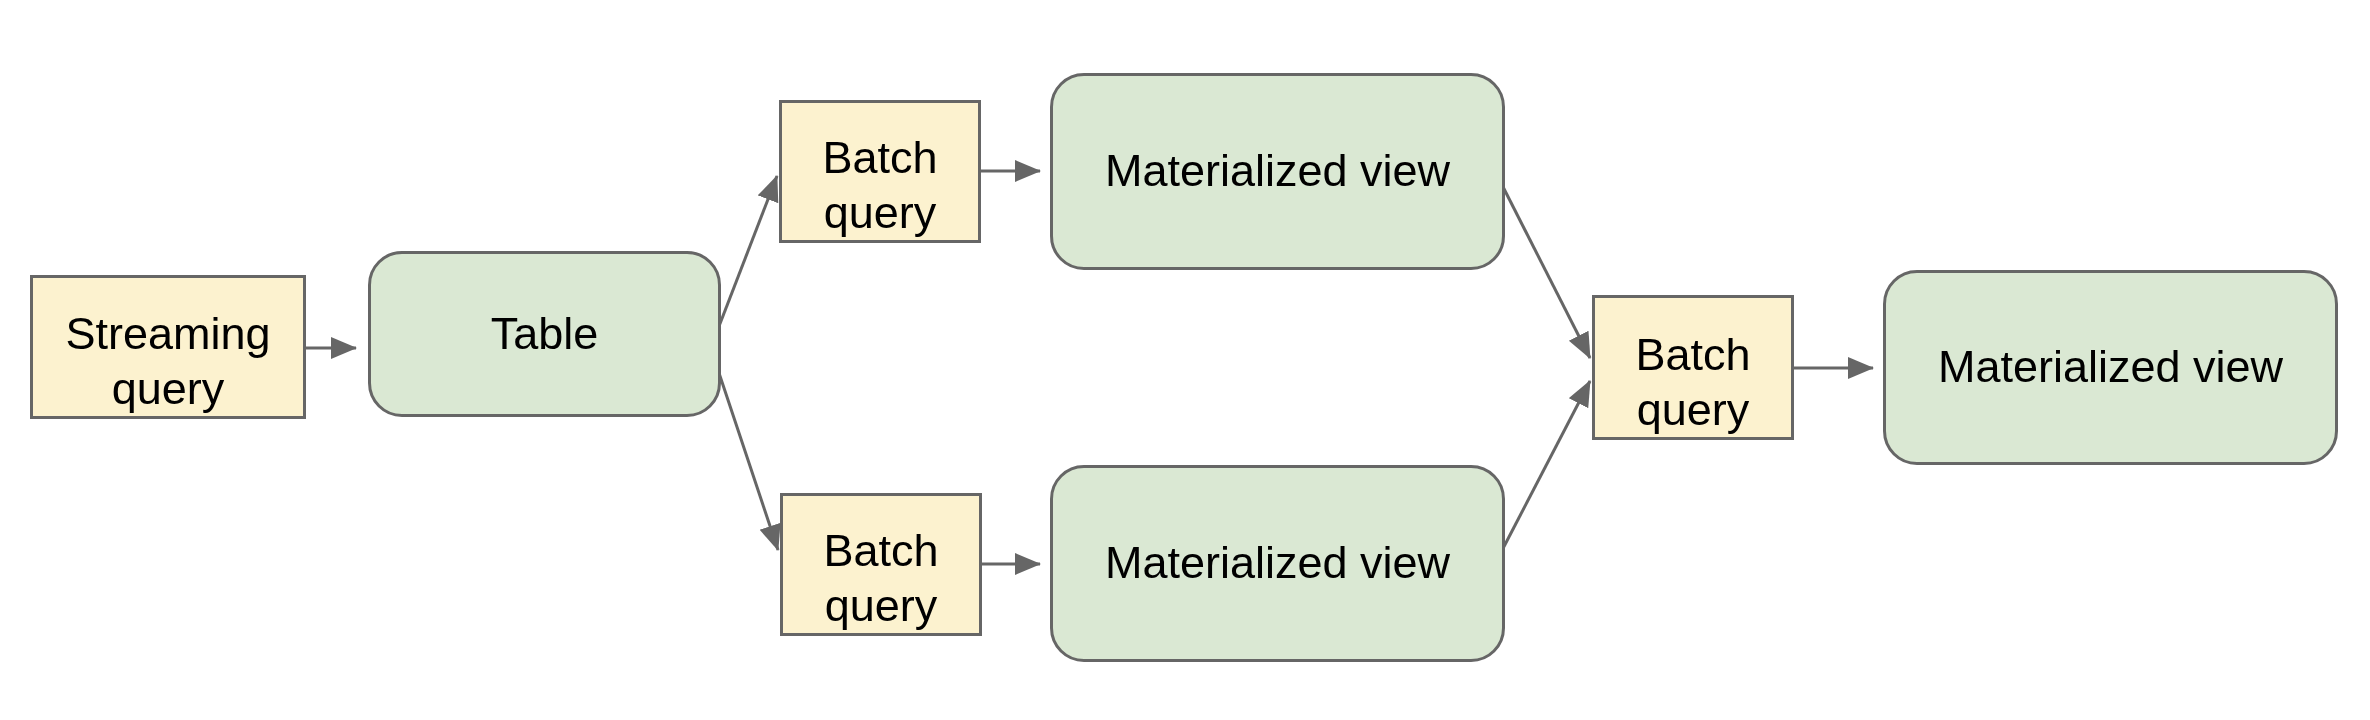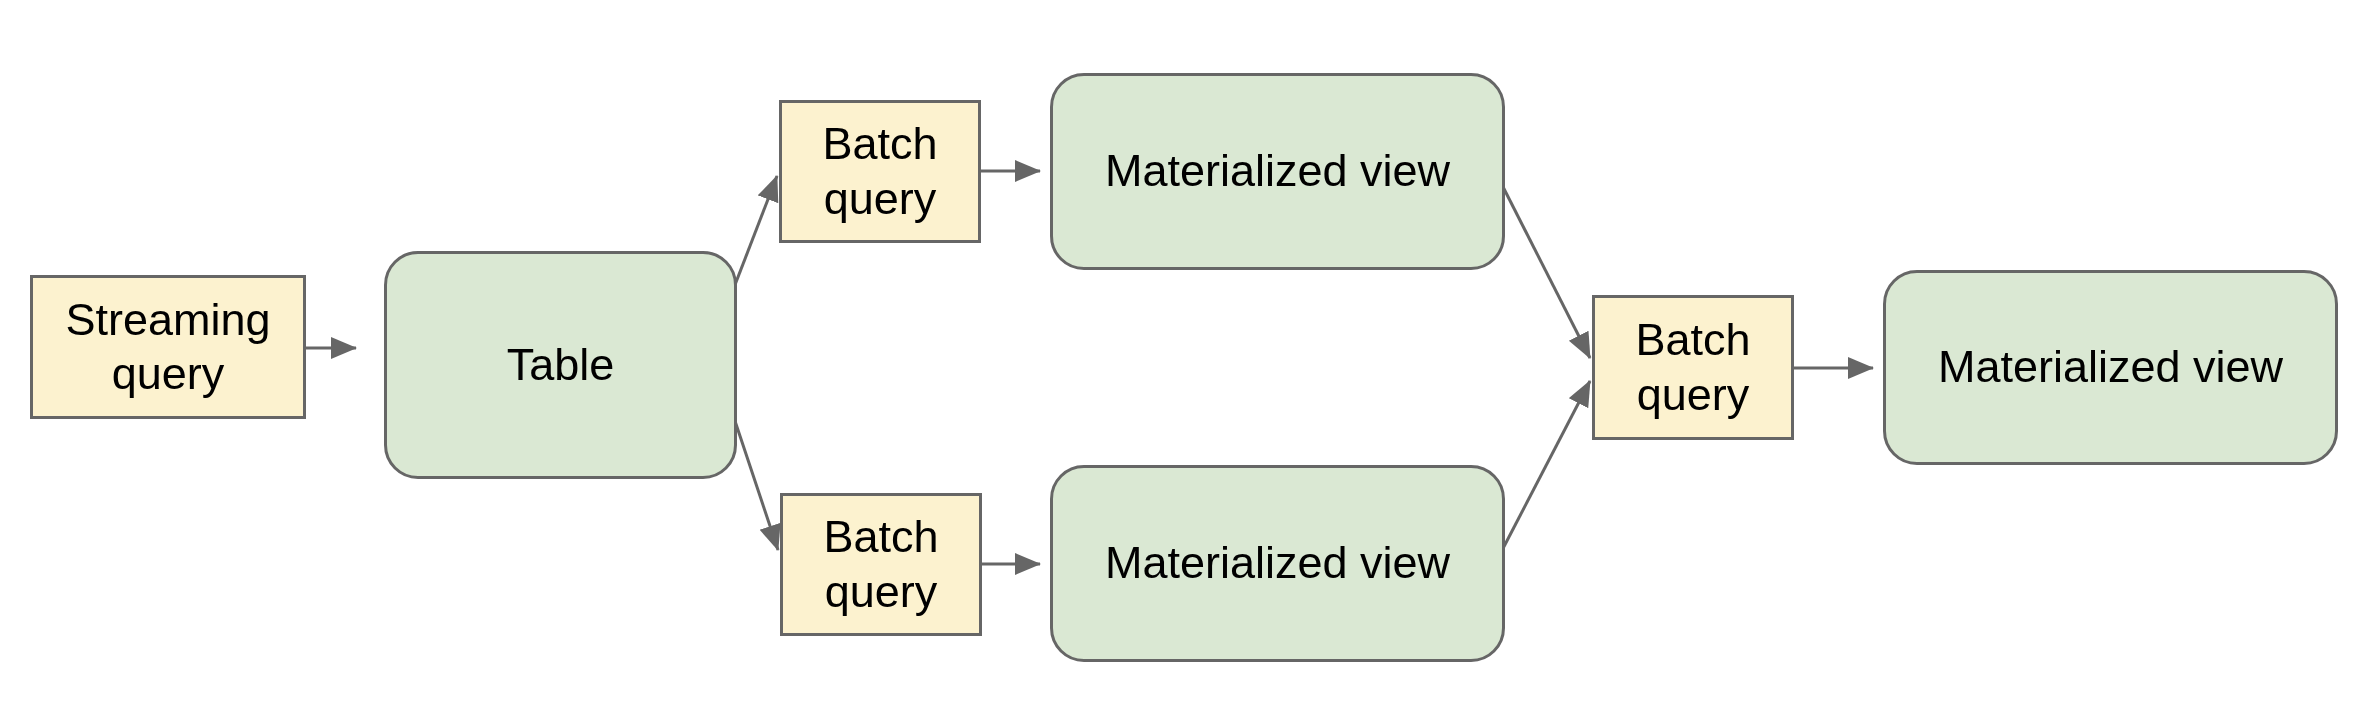--- a/index.html
+++ b/index.html
@@ -39,20 +39,21 @@
     font-size: 45px;
     line-height: 1.21;
     letter-spacing: 0;
   }
   .node.rounded {
     border-radius: 34px;
     margin-left: 8px;
   }
   .node.fill-yellow {
     background: var(--yellow, #fcf2cf);
+    align-items: flex-end;
   }
   .node.fill-green {
     background: var(--green, #dae8d3);
   }
   .node-label {
     display: block;
     width: 100%;
     padding: 0 6px;
     box-sizing: border-box;
   }
@@ -80,21 +81,21 @@
         <line class="edge" x1="982" y1="564" x2="1040" y2="564" marker-end="url(#arrowhead)"></line>
         <line class="edge" x1="1497" y1="175" x2="1590" y2="358" marker-end="url(#arrowhead)"></line>
         <line class="edge" x1="1497" y1="560" x2="1590" y2="381" marker-end="url(#arrowhead)"></line>
         <line class="edge" x1="1794" y1="368" x2="1873" y2="368" marker-end="url(#arrowhead)"></line>
       </g>
   </svg>
   <div id="node-layer">
       <div class="node rect fill-yellow" style="left: 30px; top: 275px; width: 276px; height: 144px;">
         <span class="node-label">Streaming query</span>
       </div>
-      <div class="node rounded fill-green" style="left: 376px; top: 251px; width: 353px; height: 228px;">
+      <div class="node rounded fill-green" style="left: 360px; top: 251px; width: 353px; height: 166px;">
         <span class="node-label">Table</span>
       </div>
       <div class="node rect fill-yellow" style="left: 779px; top: 100px; width: 202px; height: 143px;">
         <span class="node-label">Batch query</span>
       </div>
       <div class="node rounded fill-green" style="left: 1042px; top: 73px; width: 455px; height: 197px;">
         <span class="node-label">Materialized view</span>
       </div>
       <div class="node rect fill-yellow" style="left: 780px; top: 493px; width: 202px; height: 143px;">
         <span class="node-label">Batch query</span>

